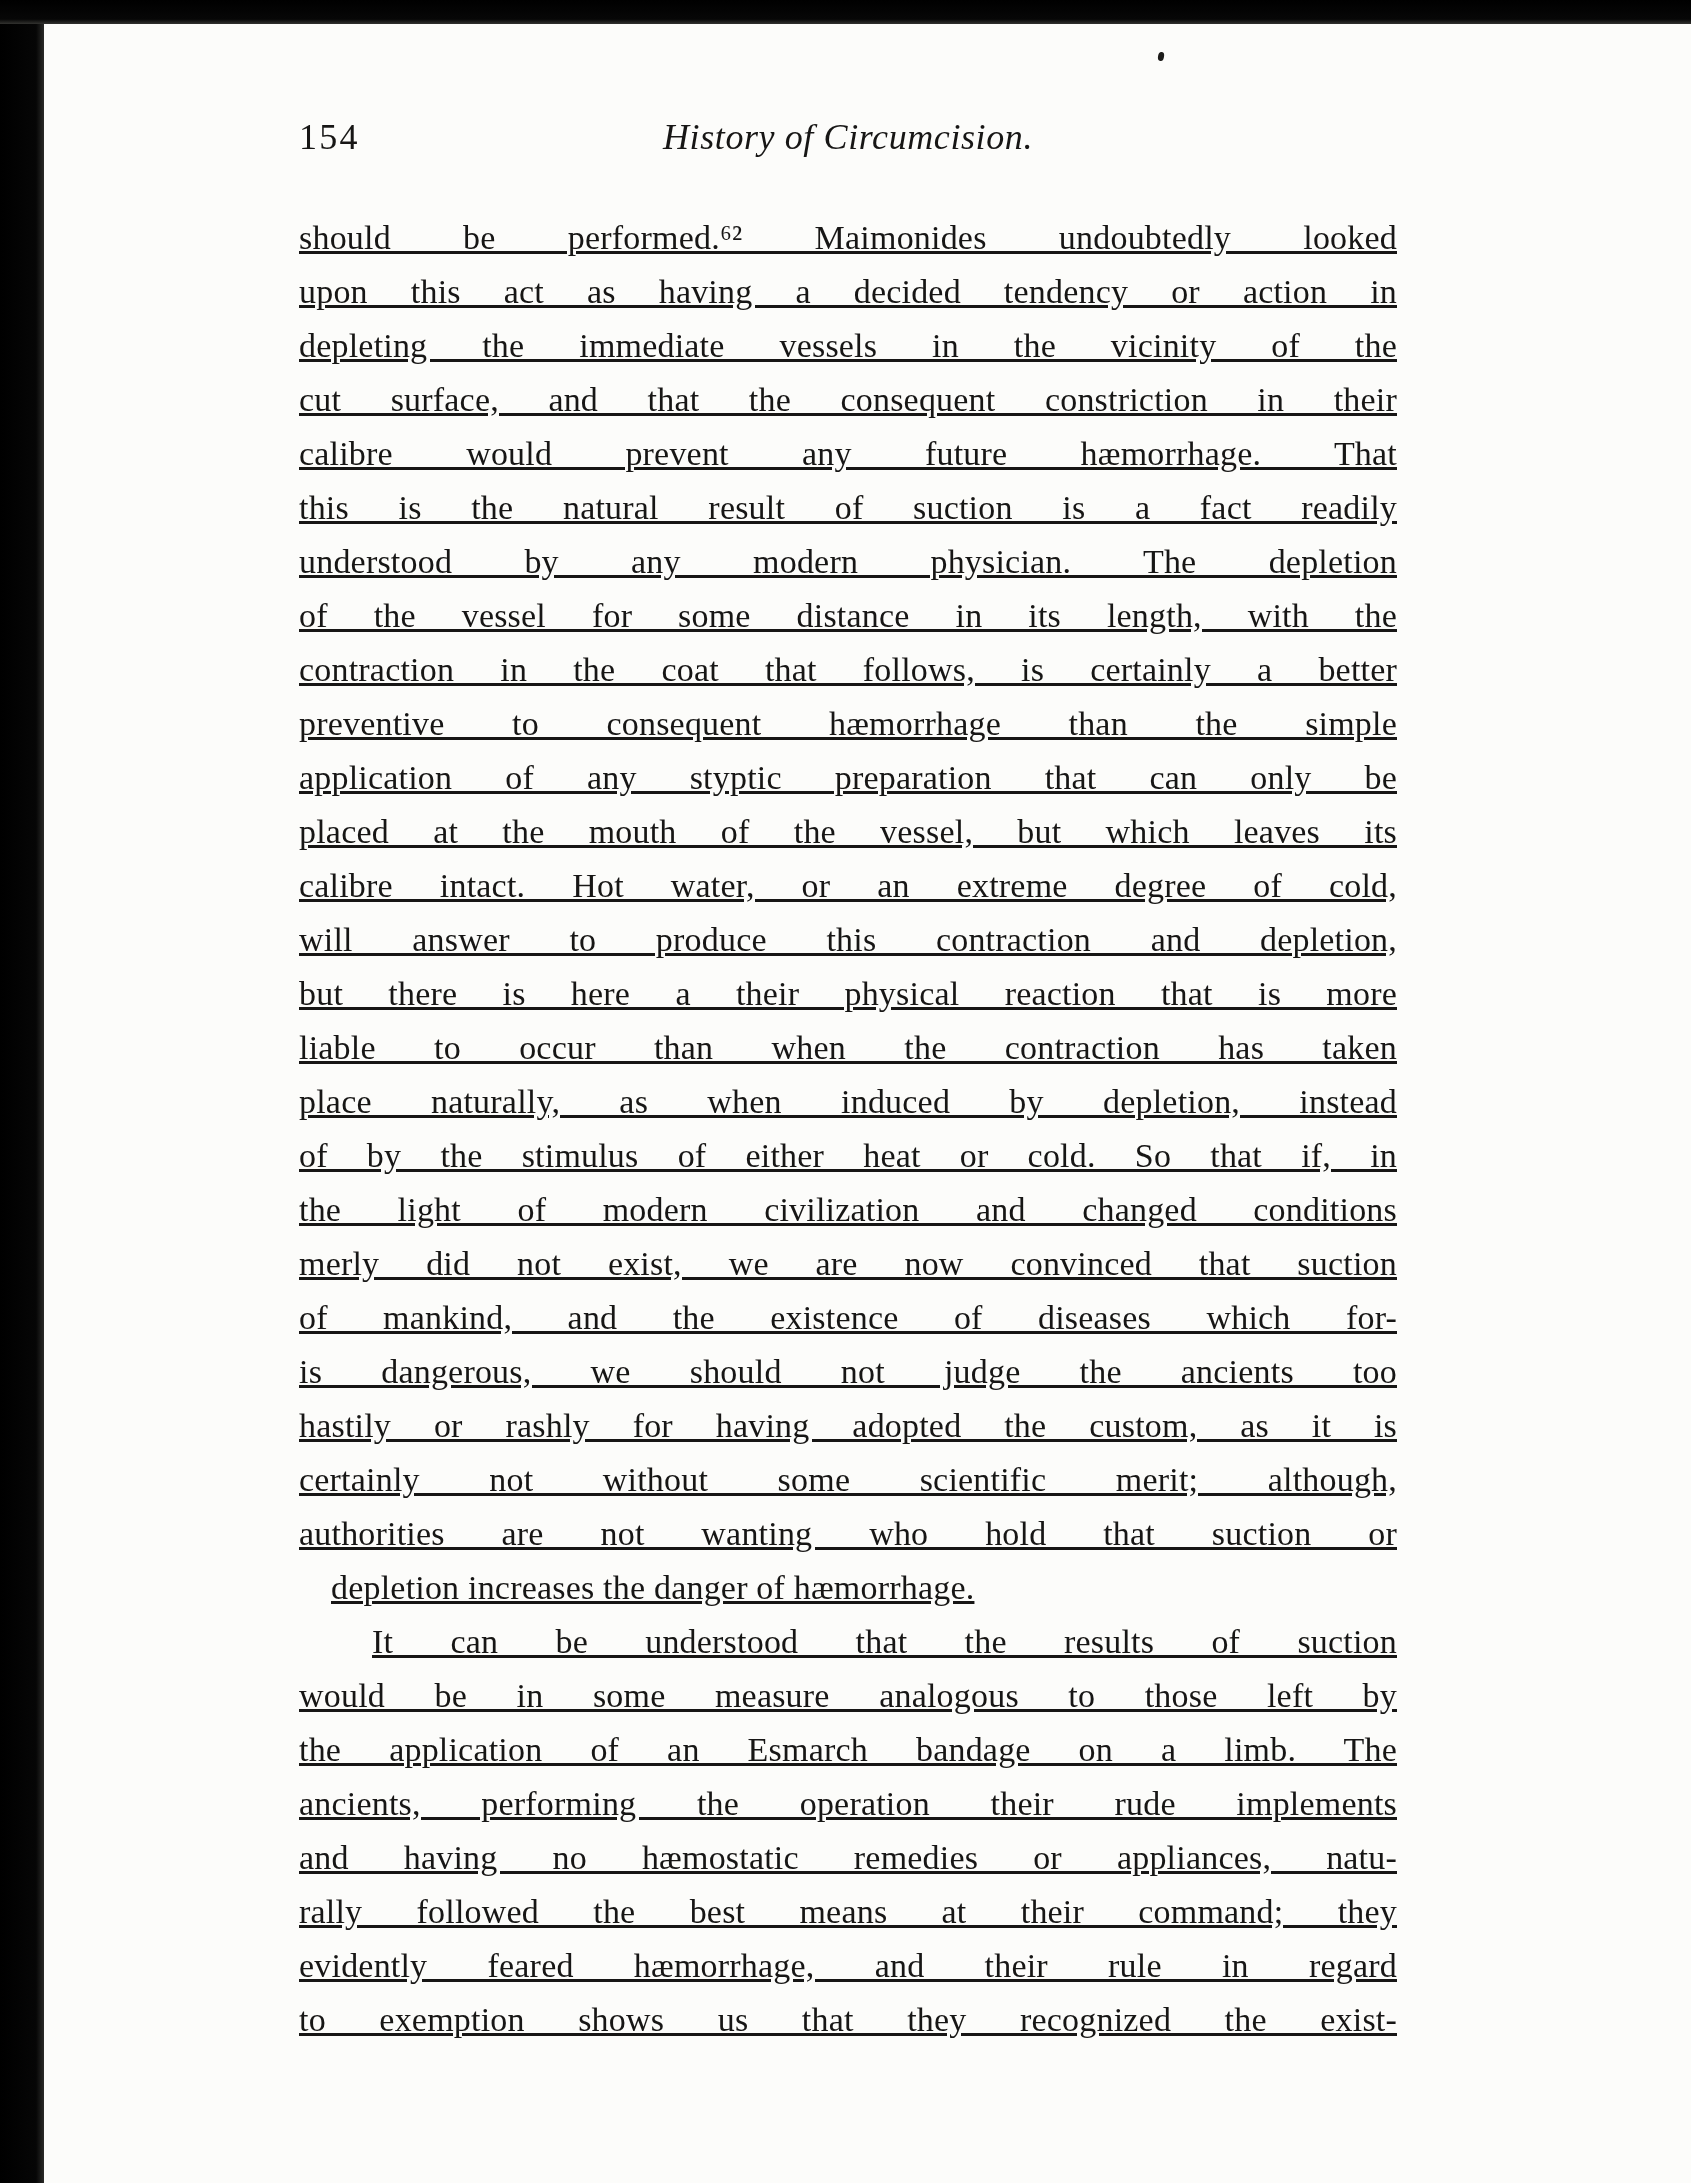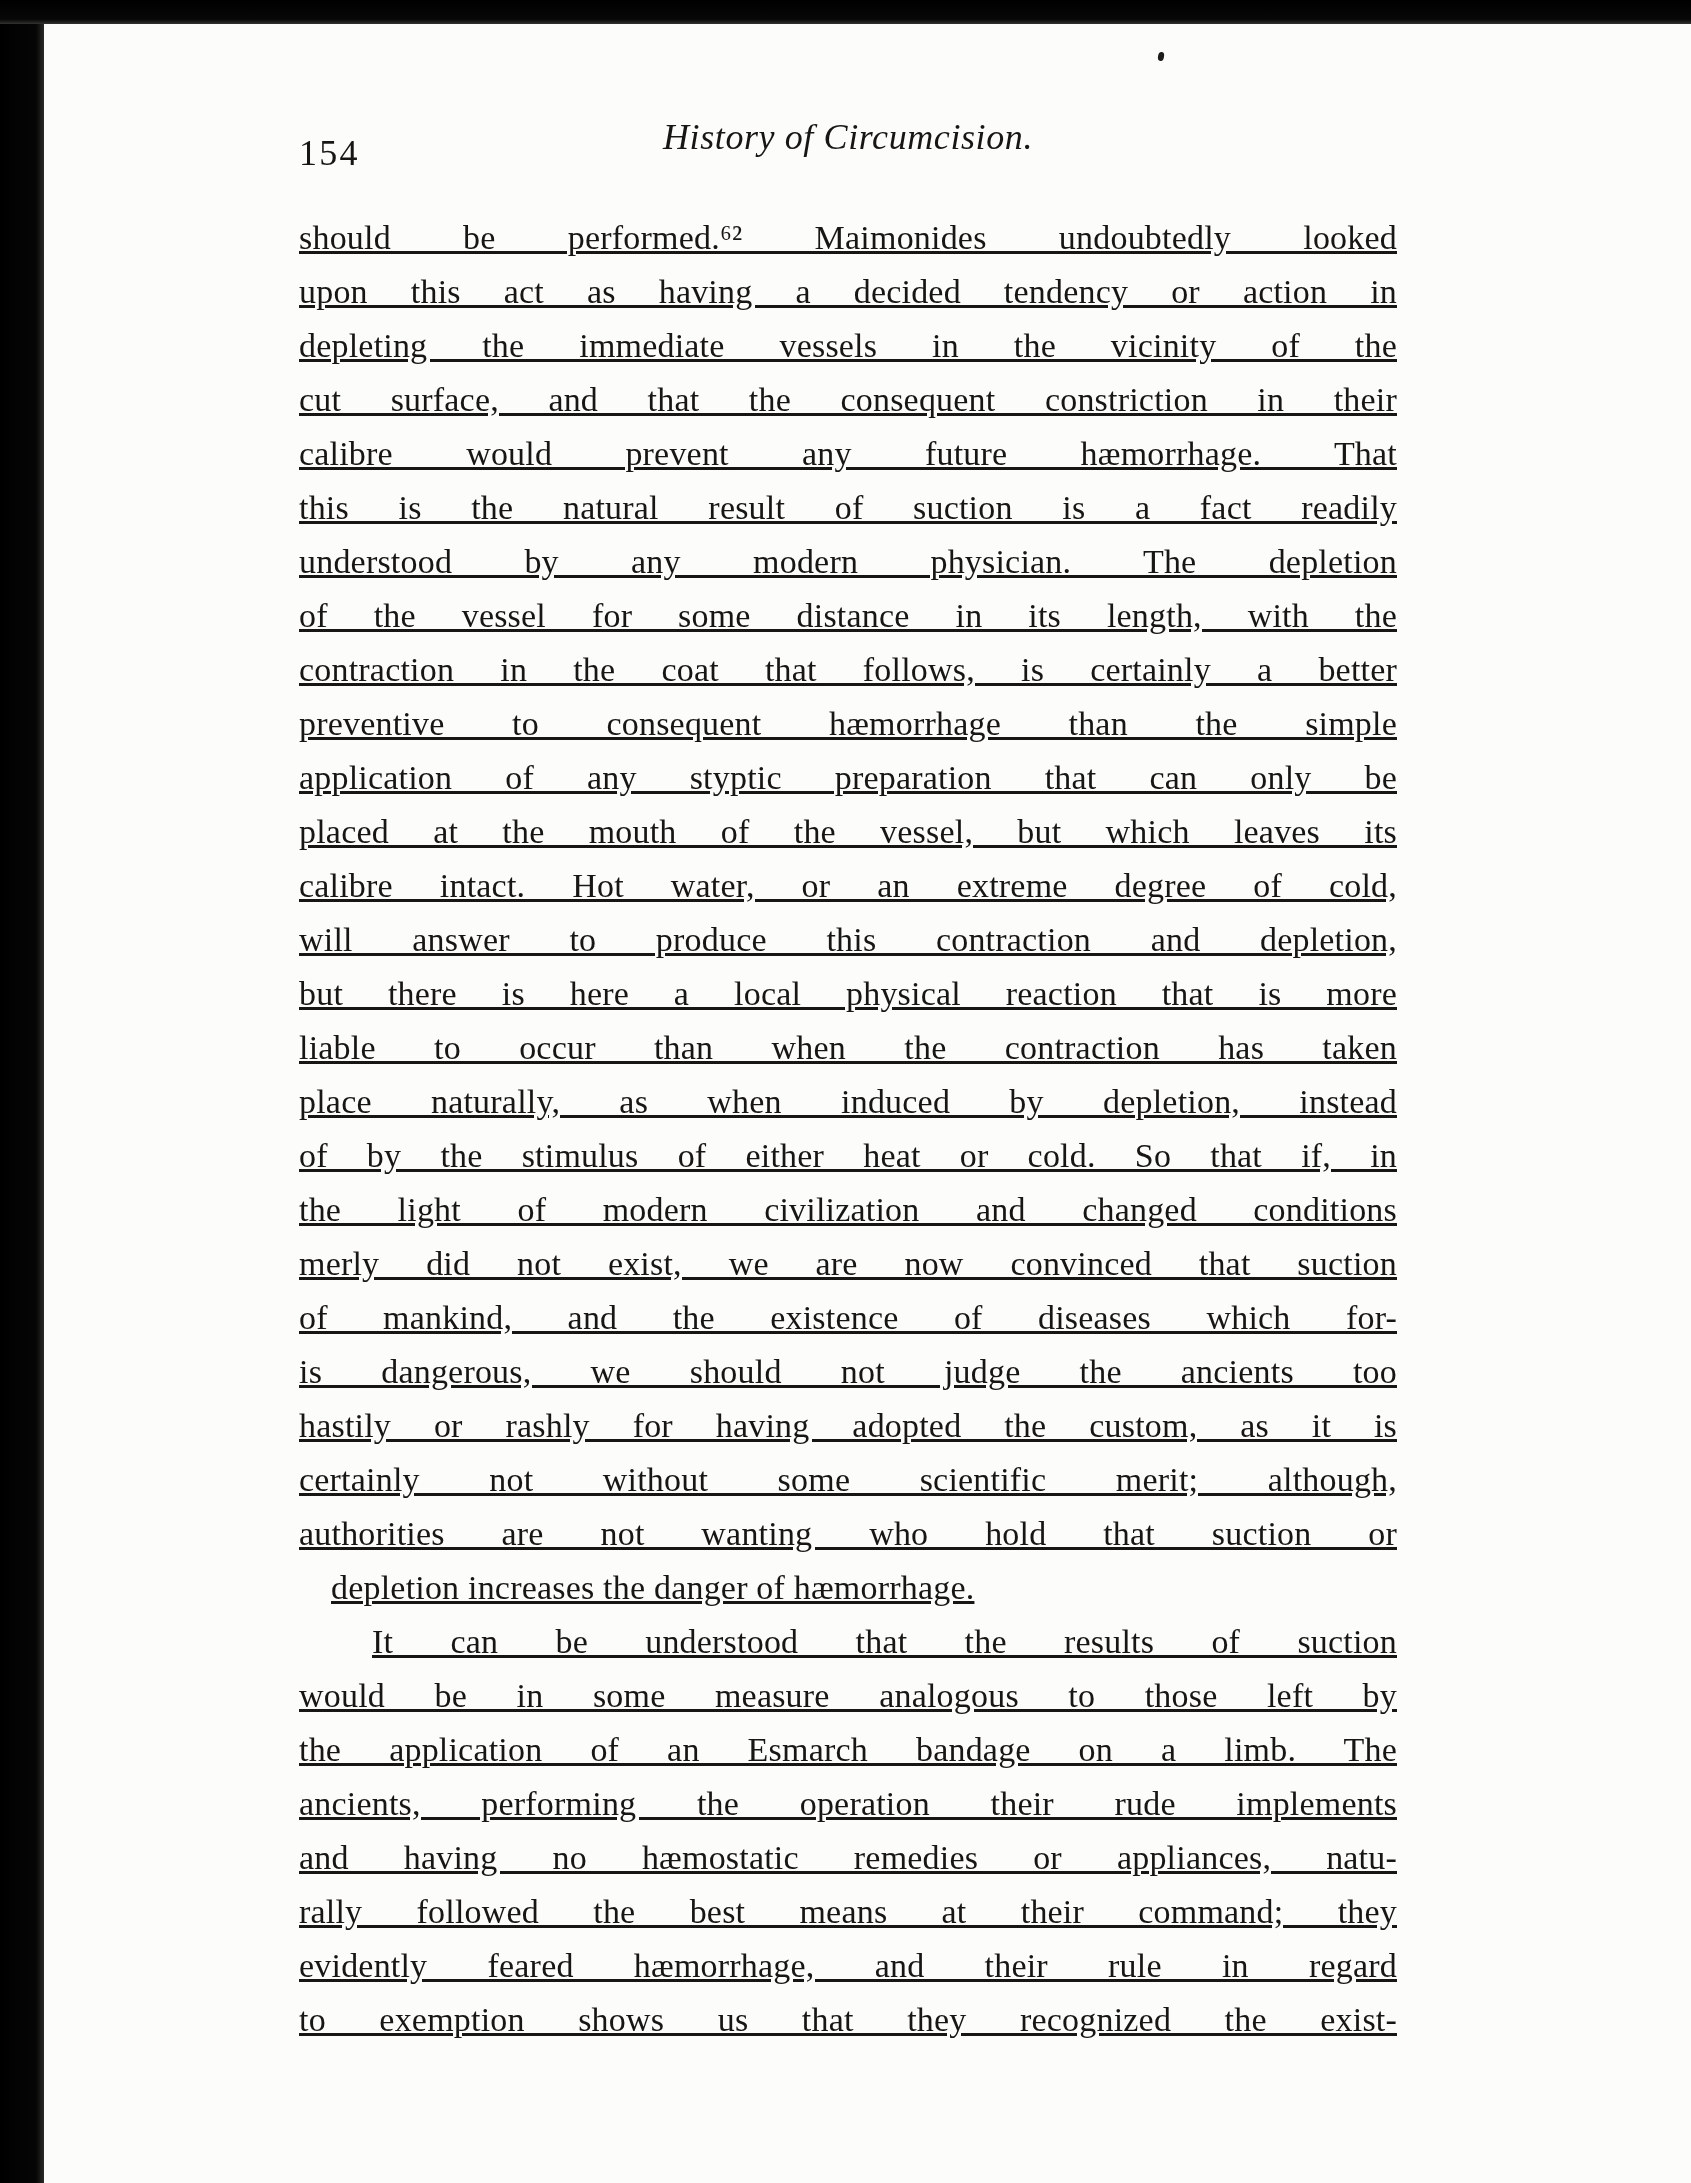--- a/index.html
+++ b/index.html
@@ -51,21 +51,20 @@
     text-align: center;
     font-size: 36px;
     line-height: 52px;
   }
   .page-num {
     position: absolute;
     left: 0;
     top: 0;
     font-style: normal;
     letter-spacing: 2.3px;
-    margin-top: 16px;
   }
   .header-title {
     font-style: italic;
     letter-spacing: 0.6px;
     margin-top: 27px;
   }
   
   .body-text {
     position: absolute;
     top: 211px;
@@ -112,21 +111,21 @@
       <div class="line">calibre would prevent any future hæmorrhage. That</div>
       <div class="line">this is the natural result of suction is a fact readily</div>
       <div class="line">understood by any modern physician. The depletion</div>
       <div class="line">of the vessel for some distance in its length, with the</div>
       <div class="line">contraction in the coat that follows, is certainly a better</div>
       <div class="line">preventive to consequent hæmorrhage than the simple</div>
       <div class="line">application of any styptic preparation that can only be</div>
       <div class="line">placed at the mouth of the vessel, but which leaves its</div>
       <div class="line">calibre intact. Hot water, or an extreme degree of cold,</div>
       <div class="line">will answer to produce this contraction and depletion,</div>
-      <div class="line">but there is here a local physical reaction that is more</div>
+      <div class="line">but there is here a their physical reaction that is more</div>
       <div class="line">liable to occur than when the contraction has taken</div>
       <div class="line">place naturally, as when induced by depletion, instead</div>
       <div class="line">of by the stimulus of either heat or cold. So that if, in</div>
       <div class="line">the light of modern civilization and changed conditions</div>
       <div class="line">merly did not exist, we are now convinced that suction</div>
       <div class="line">of mankind, and the existence of diseases which for-</div>
       <div class="line">is dangerous, we should not judge the ancients too</div>
       <div class="line">hastily or rashly for having adopted the custom, as it is</div>
       <div class="line">certainly not without some scientific merit; although,</div>
       <div class="line">authorities are not wanting who hold that suction or</div>

